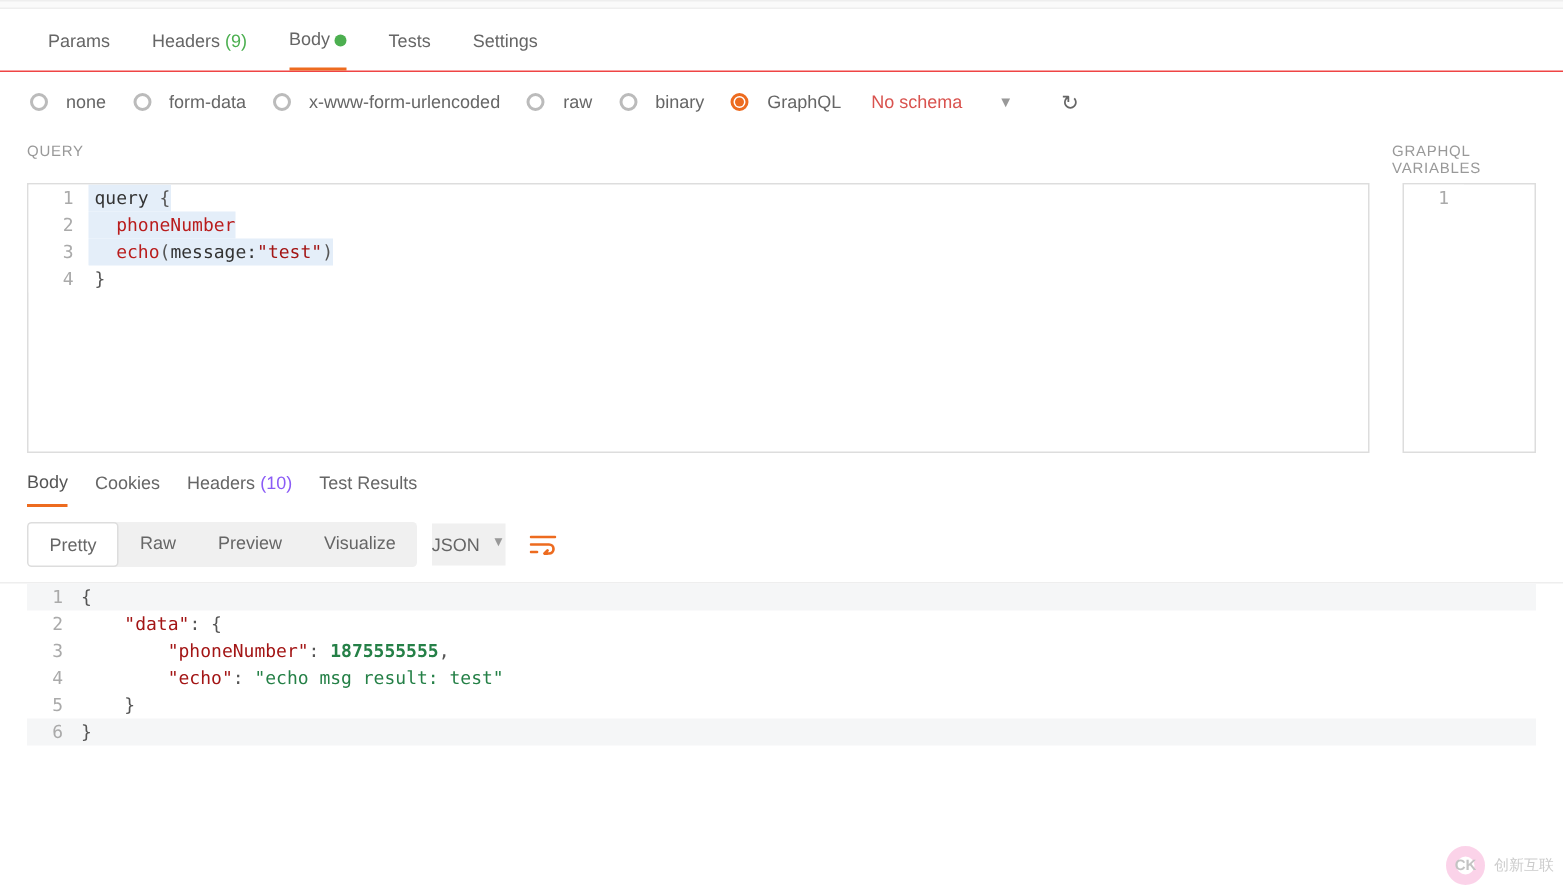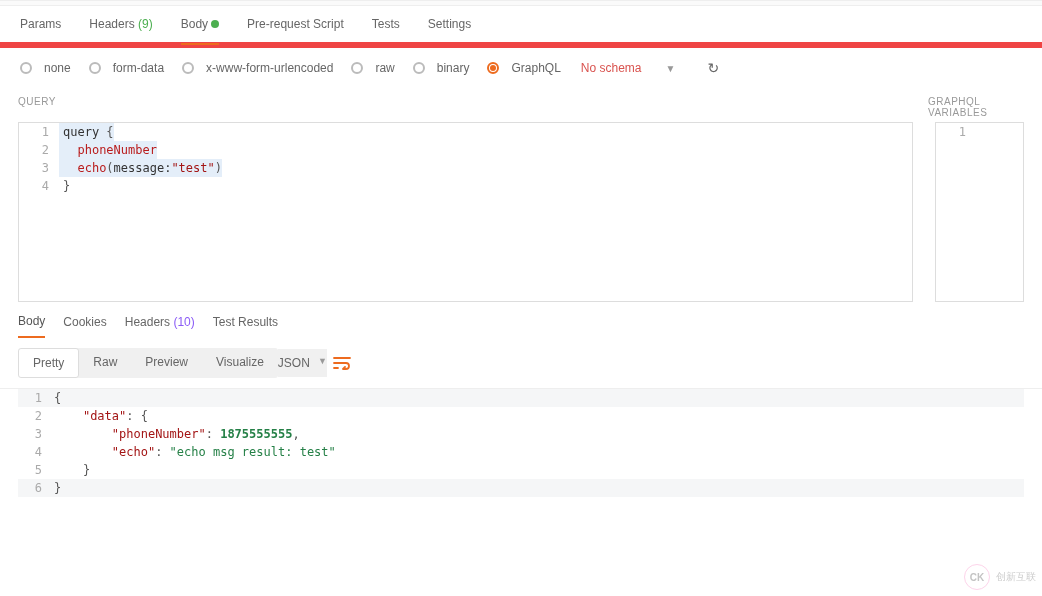--- a/index.html
+++ b/index.html
@@ -9,23 +9,23 @@
       color: #555;
       background: #fff;
       width: 1042px;
       height: 596px;
       overflow: hidden;
     }
     .top-border { border-top: 1px solid #eee; height: 6px; background: #fafafa; border-bottom: 1px solid #eee;}
     .tabs-row {
       display: flex;
       align-items: center;
-      padding: 0 20px;
+      padding: 0 32px;
       height: 42px;
-      border-bottom: 6px solid #ef4444;
+      border-bottom: 1px solid #ef4444;
       gap: 28px;
     }
     .tab { color: #666; cursor: pointer; font-size: 12px; padding: 12px 0; }
     .tab.active { border-bottom: 2px solid #ed6b1f; margin-bottom: -1px; }
     .tab .count { color: #4caf50; }
     .tab .dot { display:inline-block; width:8px; height:8px; background:#4caf50; border-radius:50%; margin-left:3px; vertical-align:middle;}
     .body-type-row {
       display: flex; align-items:center; padding: 0 20px; height: 40px; gap: 18px;
     }
     .radio-item { display:inline-flex; align-items:center; gap:12px; cursor:pointer; color:#666; font-size:12px;}
@@ -47,52 +47,51 @@
     .code { white-space:pre; padding-left:4px;}
     .code .kw { color:#333; }
     .code .field { color:#b91c1c; }
     .code .arg { color:#333;}
     .code .str { color:#a31515;}
     .hl { background:#e4eef9; }
     .response-tabs { display:flex; align-items:center; gap:18px; padding:12px 18px 0;}
     .resp-tab { color:#666; cursor:pointer; font-size:12px; padding-bottom:8px;}
     .resp-tab.active { border-bottom:2px solid #ed6b1f; color:#555;}
     .resp-tab .count { color:#8b5cf6;}
-    .resp-format-row { display:flex; align-items:center; padding:10px 18px;}
+    .resp-format-row { display:flex; align-items:center; gap:10px; padding:10px 18px;}
     .pill-group { display:flex; background:#f0f0f0; border-radius:3px; overflow:hidden;}
     .pill { padding:7px 14px; cursor:pointer; color:#666; font-size:12px;}
     .pill.active { background:#fff; border:1px solid #ddd; border-radius:3px;}
     .json-select { background:#f0f0f0; padding:7px 0; border-radius:0; display:flex; align-items:flex-start; gap:8px; cursor:pointer; font-size:12px; color:#666;}
     .wrap-icon { display:flex; align-items:center; justify-content:center; width:30px; height:28px; border-radius:3px; cursor:pointer; color:#ed6b1f; font-size:16px;}
     .response-body { padding:0 18px; font-family: Consolas, Monaco, monospace; font-size:12px; line-height:18px; border-top: 1px solid #eee;}
     .resp-line { display:flex; }
     .resp-gutter { width:36px; text-align:right; padding-right:12px; color:#aaa;}
     .resp-code { white-space:pre;}
     .resp-code .key { color:#a31515;}
     .resp-code .num { color:#258047;font-weight:bold;}
     .resp-code .strv { color:#258047;}
     .cursor-line { background:#f5f6f7;}
     .watermark { position:absolute; right:6px; bottom:6px; opacity:0.5; display:flex; align-items:center; gap:6px; font-size:10px; color:#999;}
-    .watermark .logo { width:26px; height:26px; border:1px solid #f9a8d4; border-radius:50%; display:flex; align-items:center; justify-content:center; font-weight:bold; color:#888;}
+    .watermark .logo { width:26px; height:26px; border:7px solid #f9a8d4; border-radius:50%; display:flex; align-items:center; justify-content:center; font-weight:bold; color:#888;}
   </style>
 </head>
 <body>
 
 <div class="top-border"></div>
 
 <div class="tabs-row">
   <span class="tab">Params</span>
   <span class="tab">
     <span>Headers</span>
     <span class="count">(9)</span>
   </span>
   <span class="tab active">
     <span>Body</span><span class="dot"></span>
   </span>
-  <span class="tab">Pre-request Script</span>
   <span class="tab">Tests</span>
   <span class="tab">Settings</span>
 </div>
 
 <div class="body-type-row">
   <span class="radio-item">
       <span class="radio-circle"></span>
       <span>none</span>
     </span>
   <span class="radio-item">

